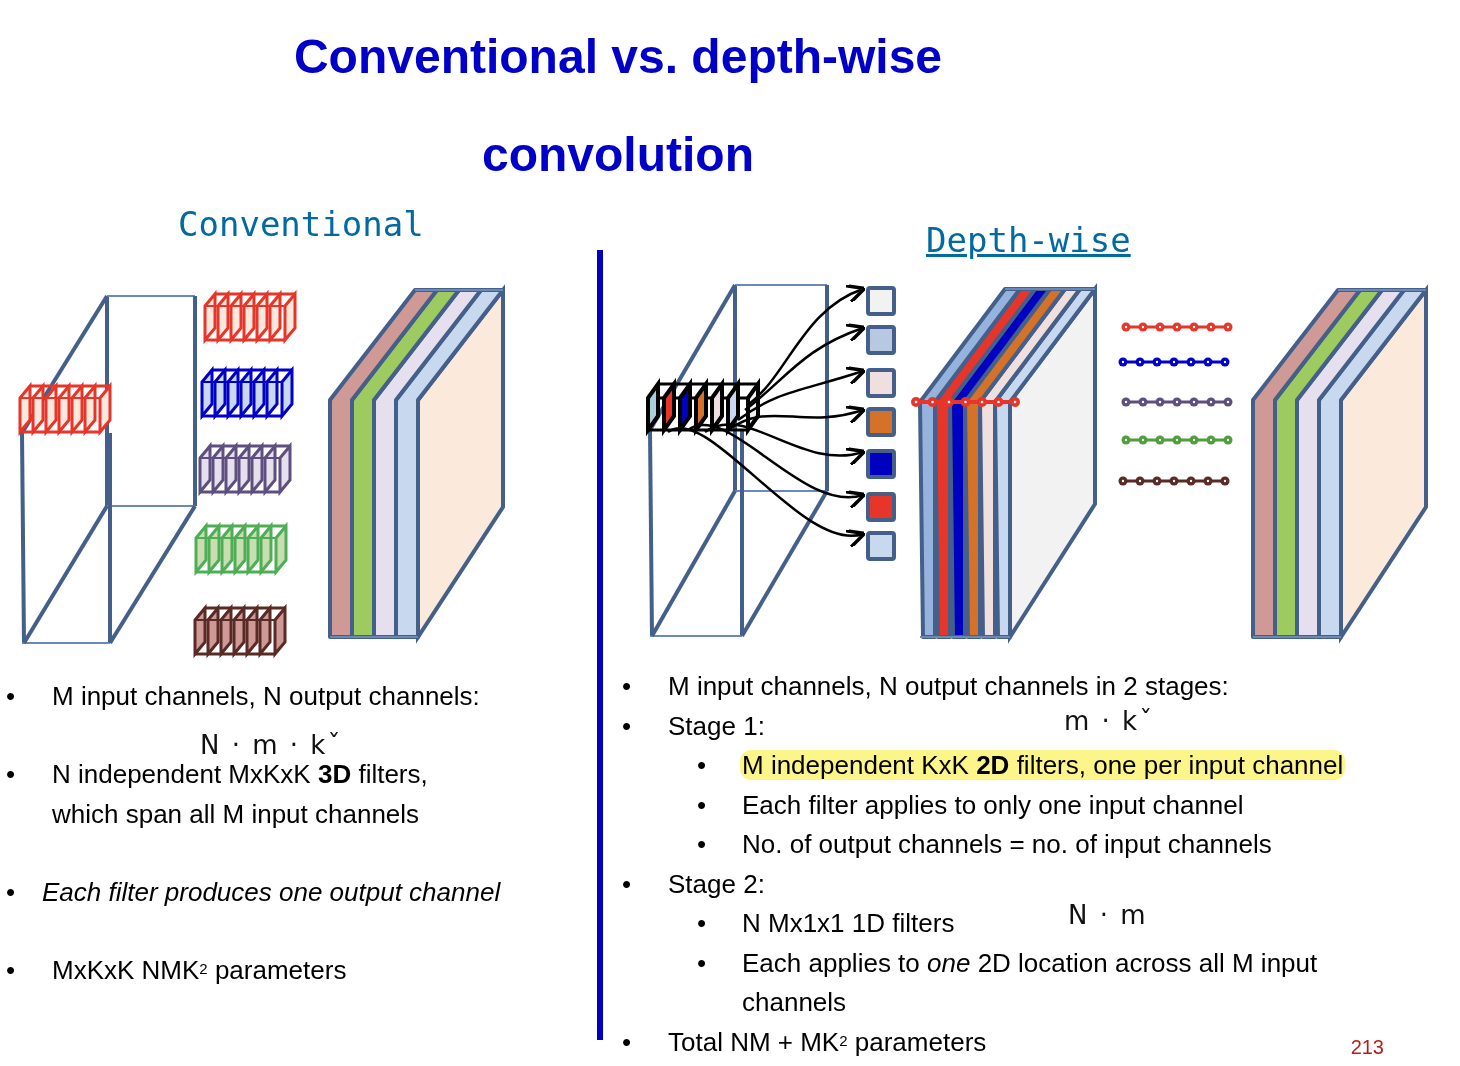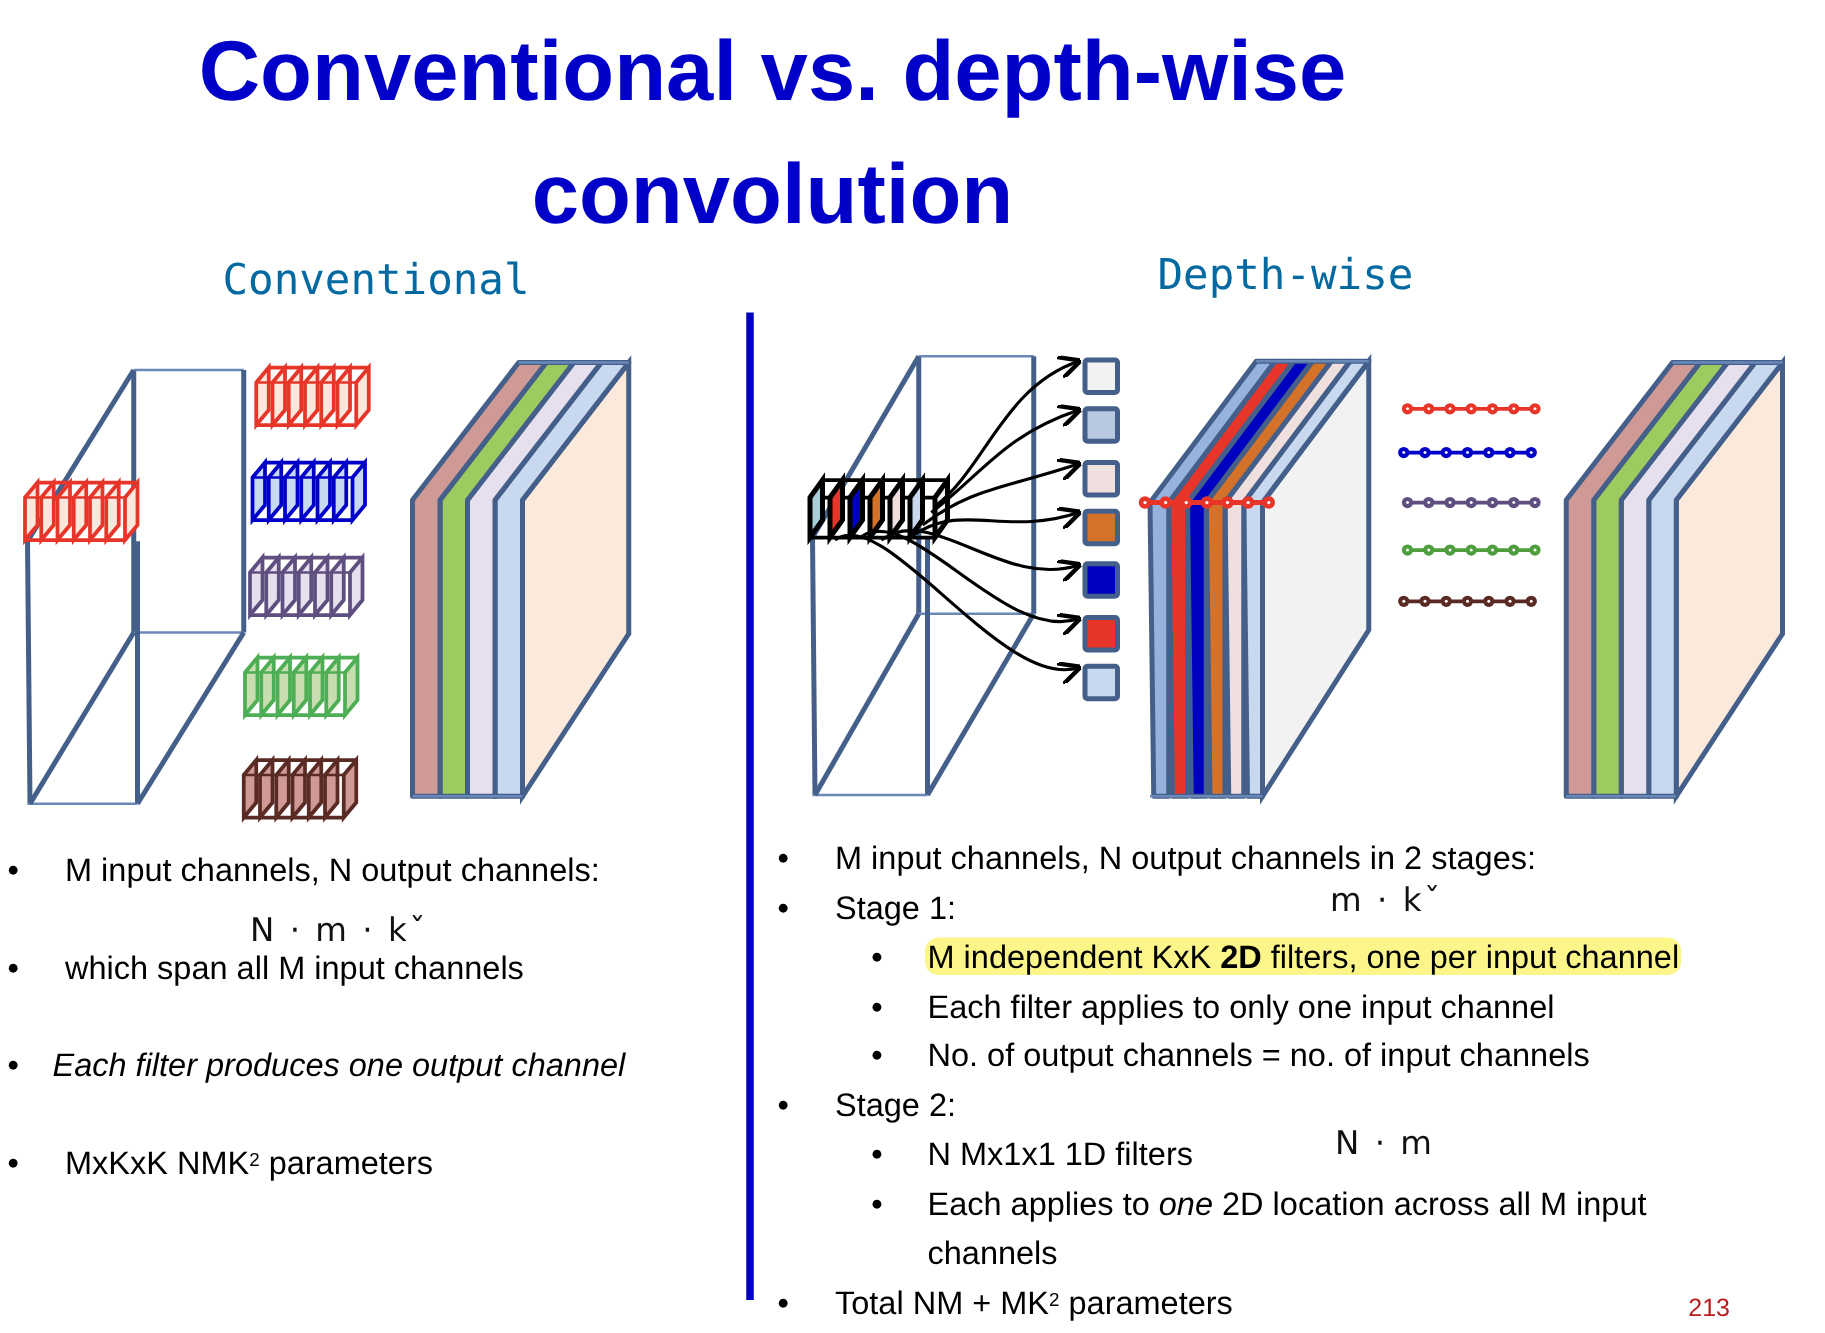--- a/index.html
+++ b/index.html
@@ -1,38 +1,38 @@
 <!DOCTYPE html>
 <html><head>
 <meta charset="utf-8">
 <style>
   html, body { margin:0; padding:0; background:#ffffff; }
   body { width:1460px; height:1066px; position:relative; overflow:hidden; font-family:"Liberation Sans", sans-serif; color:#000; }
-  .title { position:absolute; left:0; top:8px; width:1236px; text-align:center; color:#0000c8; font-weight:bold; font-size:68px; line-height:98px; font-family:"Liberation Sans", sans-serif; }
+  .title { position:absolute; left:0; top:8px; width:1236px; text-align:center; color:#0000c8; font-weight:bold; font-size:48px; line-height:98px; font-family:"Liberation Sans", sans-serif; }
   .subhead { position:absolute; font-size:34px; font-family:"DejaVu Sans Mono", monospace; color:#0369a1; }
   .divider { position:absolute; left:597px; top:250px; width:6px; height:790px; background:#0000c0; }
   svg.diagram { position:absolute; left:0; top:0; }
   .bullets { position:absolute; font-size:26px; line-height:39.5px; }
   .bullets .row { position:relative; white-space:nowrap; }
   .bullets .dot { position:absolute; }
   .hand { position:absolute; font-family:"DejaVu Sans", sans-serif; font-size:26px; letter-spacing:2px; color:#111; }
   .hl { background:#fbf58a; padding:0 2px;border-radius:11px; }
   .pagenum { position:absolute; right:76px; top:1036px; font-size:20px; color:#b91c1c; }
   sup { font-size:15px; vertical-align:top; position:relative; top:-2px; }
 </style>
 </head>
 <body>
 
 <div class="title">
   <div>Conventional vs. depth-wise</div>
   <div>convolution</div>
 </div>
 
 <div class="subhead" style="left:178px; top:204px;">Conventional</div>
-<div class="subhead" style="left:926px; top:200px;">Depth-wise</div>
+<div class="subhead" style="left:926px; top:220px;text-decoration:underline;">Depth-wise</div>
 
 <div class="divider"></div>
 
 <svg class="diagram" width="1460" height="1066">
   <defs>
     <marker id="arrowhead" viewBox="0 0 10 10" refX="9" refY="5" markerWidth="7" markerHeight="7" orient="auto">
       <path d="M0,0 L10,5 L0,10" fill="none" stroke="#000" stroke-width="2"></path>
     </marker>
   </defs>
   <g id="conv-input">
@@ -304,20 +304,21 @@
     </g>
 </svg>
 
 <div class="bullets" style="left:6px; top:677px;">
   <div class="row" style="height:78px;">
     <span class="dot">•</span>
     <span style="margin-left:46px;">M input channels, N output channels:</span>
   </div>
   <div class="row">
     <span class="dot">•</span>
+    <span style="margin-left:46px;"><span>N independent MxKxK </span><b>3D</b><span> filters,</span></span>
   </div>
   <div class="row" style="height:78px;">
     <span style="margin-left:46px;text-align:right;">which span all M input channels</span>
   </div>
   <div class="row" style="height:78px;">
     <span class="dot">•</span>
     <span style="margin-left:36px;font-style:italic;">Each filter produces one output channel</span>
   </div>
   <div class="row">
     <span class="dot">•</span>

